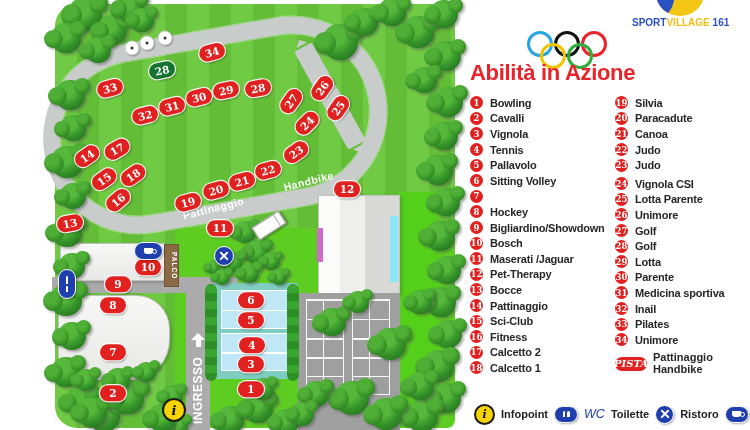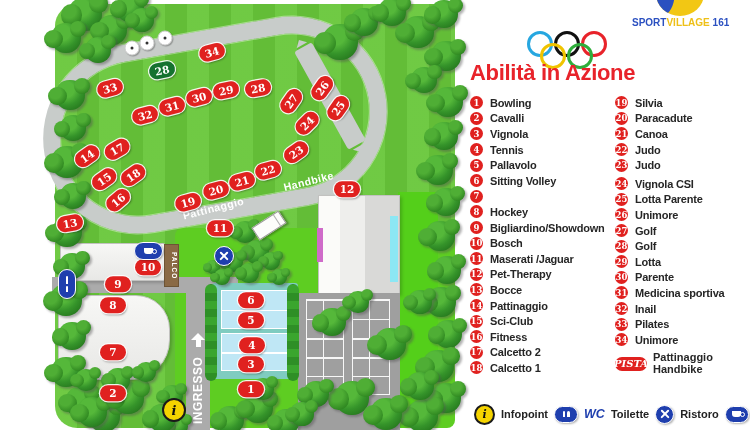--- a/index.html
+++ b/index.html
@@ -103,21 +103,21 @@
   .lbadge{flex:none;width:13px;height:13px;border-radius:50%;background:#e0211f;color:#fff;
           display:flex;align-items:center;justify-content:center;
           font-family:"DejaVu Serif",serif;font-weight:bold;font-size:8.5px;}
   .llabel{font-size:11px;font-weight:bold;color:#262626;letter-spacing:-.2px;white-space:nowrap;}
   #pista-row{position:absolute;left:615px;top:352px;display:flex;align-items:center;gap:6px;}
   #pista-badge{width:32px;height:14px;border-radius:8px;background:#e0211f;color:#fff;display:flex;align-items:center;justify-content:center;
       font-family:"DejaVu Serif",serif;font-weight:bold;font-style:italic;font-size:10px;}
   #pista-label{font-size:11px;font-weight:bold;color:#262626;line-height:11.5px;}
   #footer{position:absolute;left:474px;top:402px;width:272px;height:24px;display:flex;align-items:center;gap:6px;}
   .ft-label{font-size:11px;font-weight:bold;color:#222;white-space:nowrap;}
-  .ft-wc{font-size:12.5px;font-weight:bold;font-style:italic;color:#1f3fae;}
+  .ft-wc{font-size:12.5px;font-weight:normal;font-style:italic;color:#1f3fae;}
   .ft-icon{position:relative;flex:none;}
 </style>
 </head>
 <body>
 
 <div id="page">
 
   <div id="map">
     <div class="field"></div>
     <div class="field-bright"></div>

